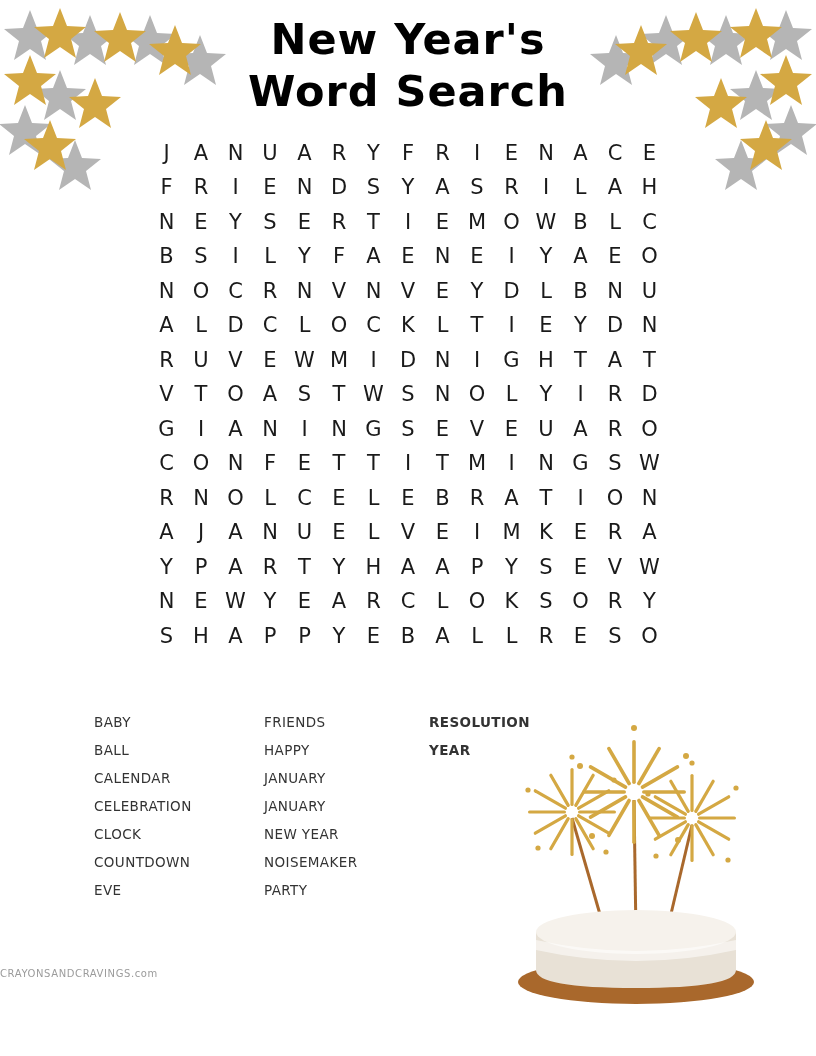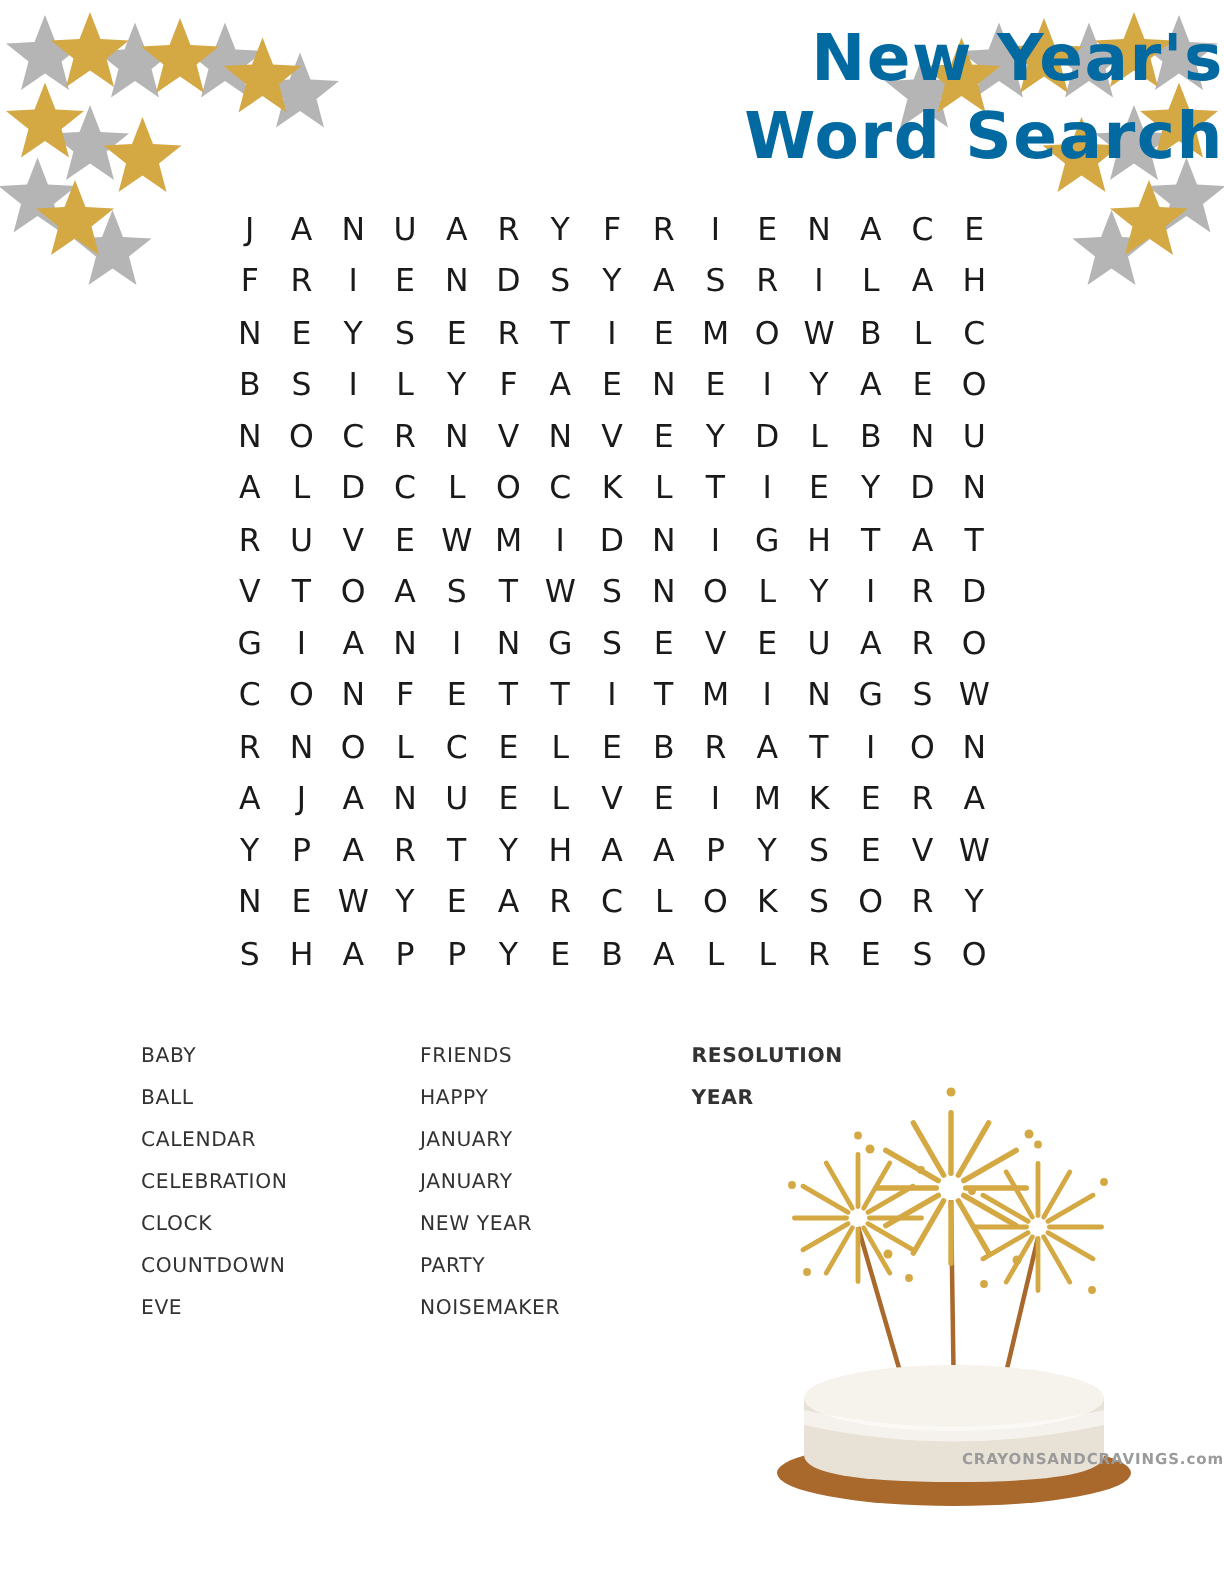--- a/index.html
+++ b/index.html
@@ -26,25 +26,24 @@
     position: absolute;
     top: 14px;
     left: 0;
     width: 816px;
     text-align: center;
     z-index: 5;
   }
   .title-line {
     font-family: "DejaVu Sans", sans-serif;
     font-weight: bold;
-    color: #0369a1;
+    color: #000000;
     font-size: 43px;
     letter-spacing: 1px;
     line-height: 1.20;
-    text-align: right;
   }
 
   
   .stars {
     position: absolute;
     top: 0;
     width: 300px;
     height: 200px;
     z-index: 1;
   }
@@ -72,24 +71,24 @@
     text-align: center;
     font-family: "DejaVu Sans", sans-serif;
     font-size: 21px;
     color: #1a1a1a;
     line-height: 1;
   }
 
   
   .wordlist {
     position: absolute;
-    top: 690px;
+    top: 708px;
     left: 94px;
     display: flex;
-    gap: 16px;
+    gap: 0px;
     z-index: 4;
     justify-content: center;
   }
   .word-col {
     display: flex;
     flex-direction: column;
   }
   .word-col.col1 { width: 170px; }
   .word-col.col2 { width: 165px; }
   .word-col.col3 { width: 180px; font-weight: bold; }
@@ -102,27 +101,26 @@
     line-height: 28px;
     white-space: nowrap;
   }
 
   
   .footer {
     position: absolute;
     top: 968px;
     left: 0;
     width: 816px;
-    text-align: right;
+    text-align: left;
     font-family: "DejaVu Sans", sans-serif;
     font-size: 10px;
     letter-spacing: 0.6px;
     color: #9b9b9b;
     z-index: 6;
-    font-weight: bold;
   }
 
   
   .cake-art {
     position: absolute;
     right: 20px;
     top: 700px;
     width: 320px;
     height: 310px;
     z-index: 3;
@@ -450,22 +448,22 @@
         <div class="word">CLOCK</div>
         <div class="word">COUNTDOWN</div>
         <div class="word">EVE</div>
       </div>
       <div class="word-col col2">
         <div class="word">FRIENDS</div>
         <div class="word">HAPPY</div>
         <div class="word">JANUARY</div>
         <div class="word">JANUARY</div>
         <div class="word">NEW YEAR</div>
+        <div class="word">NOISEMAKER</div>
         <div class="word">PARTY</div>
-        <div class="word">NOISEMAKER</div>
       </div>
       <div class="word-col col3">
         <div class="word">RESOLUTION</div>
         <div class="word">YEAR</div>
       </div>
     </div>
 
   <svg class="cake-art" viewBox="0 0 320 310">
     <g stroke="none">
 

